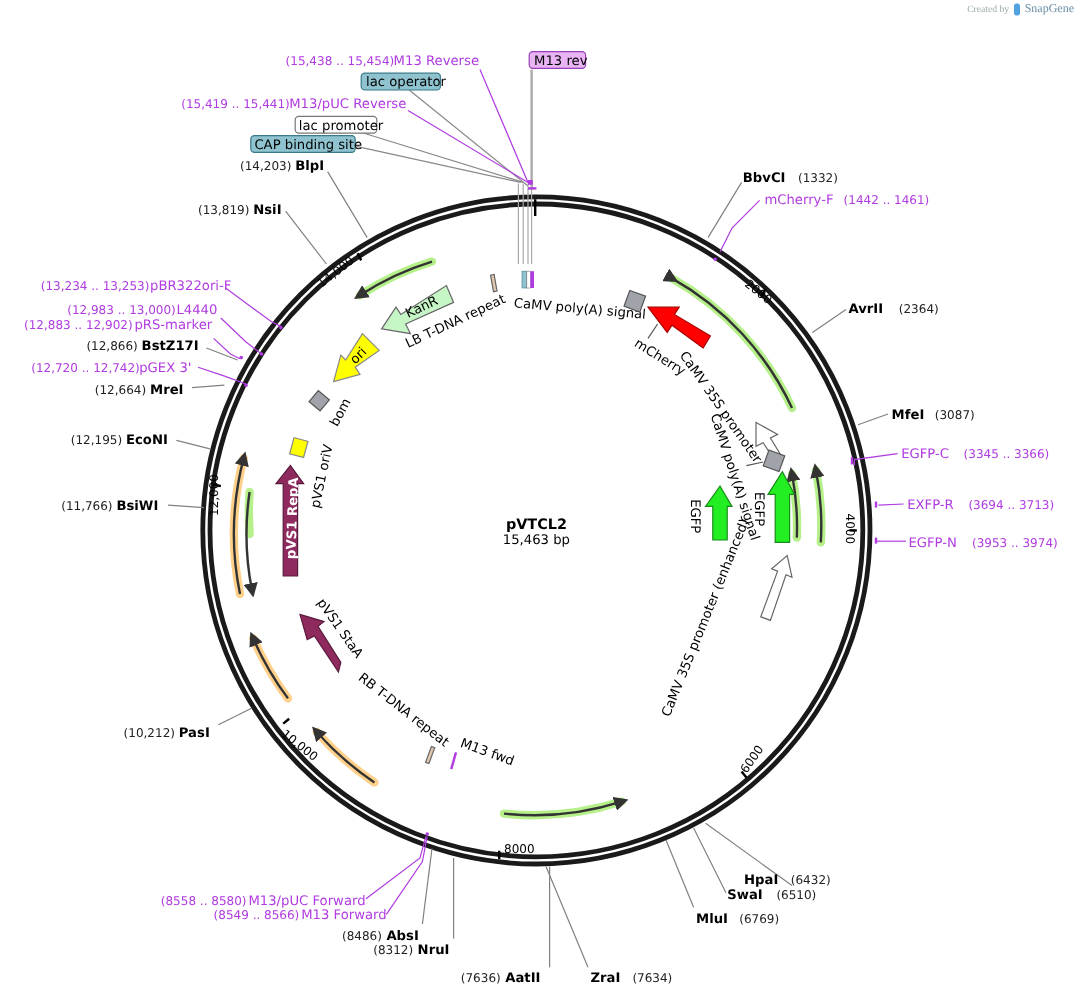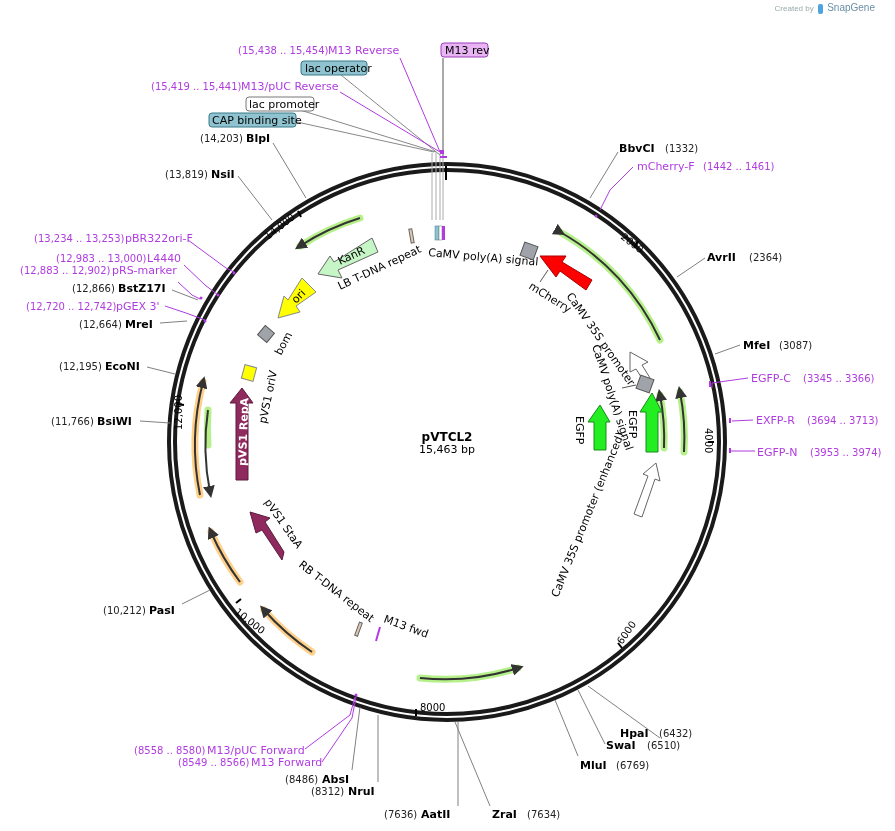--- a/index.html
+++ b/index.html
@@ -7,21 +7,21 @@
   #map { position:absolute; left:0; top:0; }
   .lbl-enz { font-family:"DejaVu Sans", sans-serif; font-size:11px; font-weight:bold; fill:#000; }
   .lbl-pos { font-family:"DejaVu Sans", sans-serif; font-size:10px; fill:#222; }
   .lbl-primer { font-family:"DejaVu Sans", sans-serif; font-size:11px; fill:#b03be0; }
   .lbl-primer-pos { font-family:"DejaVu Sans", sans-serif; font-size:10px; fill:#b03be0; }
   .lbl-feat { font-family:"DejaVu Sans", sans-serif; font-size:11px; fill:#000; }
   .tick { font-family:"DejaVu Sans", sans-serif; font-size:10px; fill:#000; }
   .title { font-family:"DejaVu Sans", sans-serif; font-size:12px; font-weight:bold; fill:#000; }
   .sub { font-family:"DejaVu Sans", sans-serif; font-size:11px; fill:#000; }
   .boxlbl { font-family:"DejaVu Sans", sans-serif; font-size:11px; fill:#000; }
-  .credit { position:absolute; right:20px; top:2px; font-size:8px; color:#9aa; font-family:Liberation Sans, sans-serif; }
+  .credit { position:absolute; right:0; top:2px; font-size:8px; color:#9aa; font-family:Liberation Serif, serif; }
   .credit b { color:#6b8fa8; font-weight:normal; font-size:10px; }
   .credit .logo { display:inline-block; width:5px; height:10px; background:#4fa3e0; border-radius:2px; vertical-align:middle; margin:0 2px; }
 </style>
 </head>
 <body>
 
 <div class="credit">
   <span>Created by</span>
   <span class="logo"></span>
   <b>SnapGene</b>

